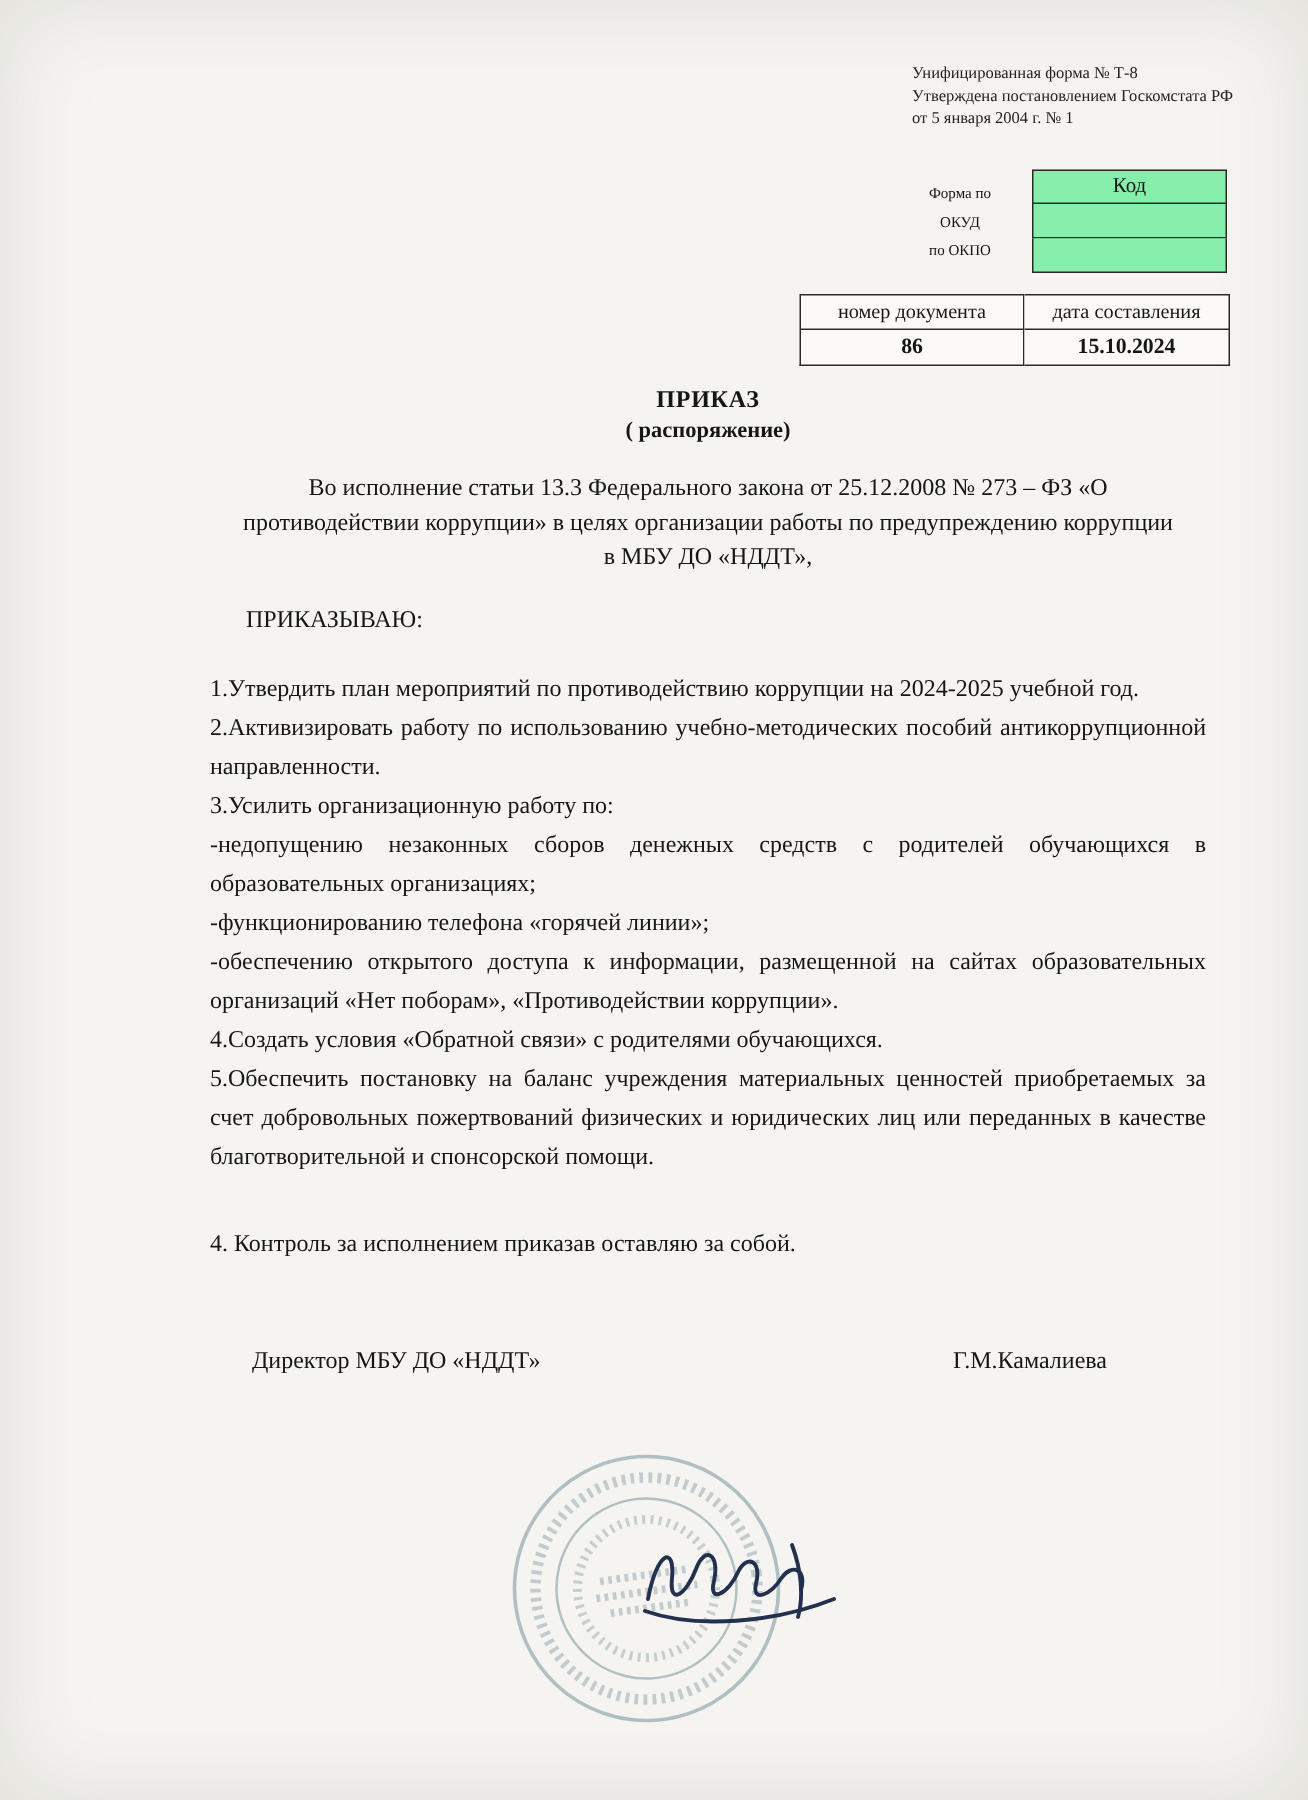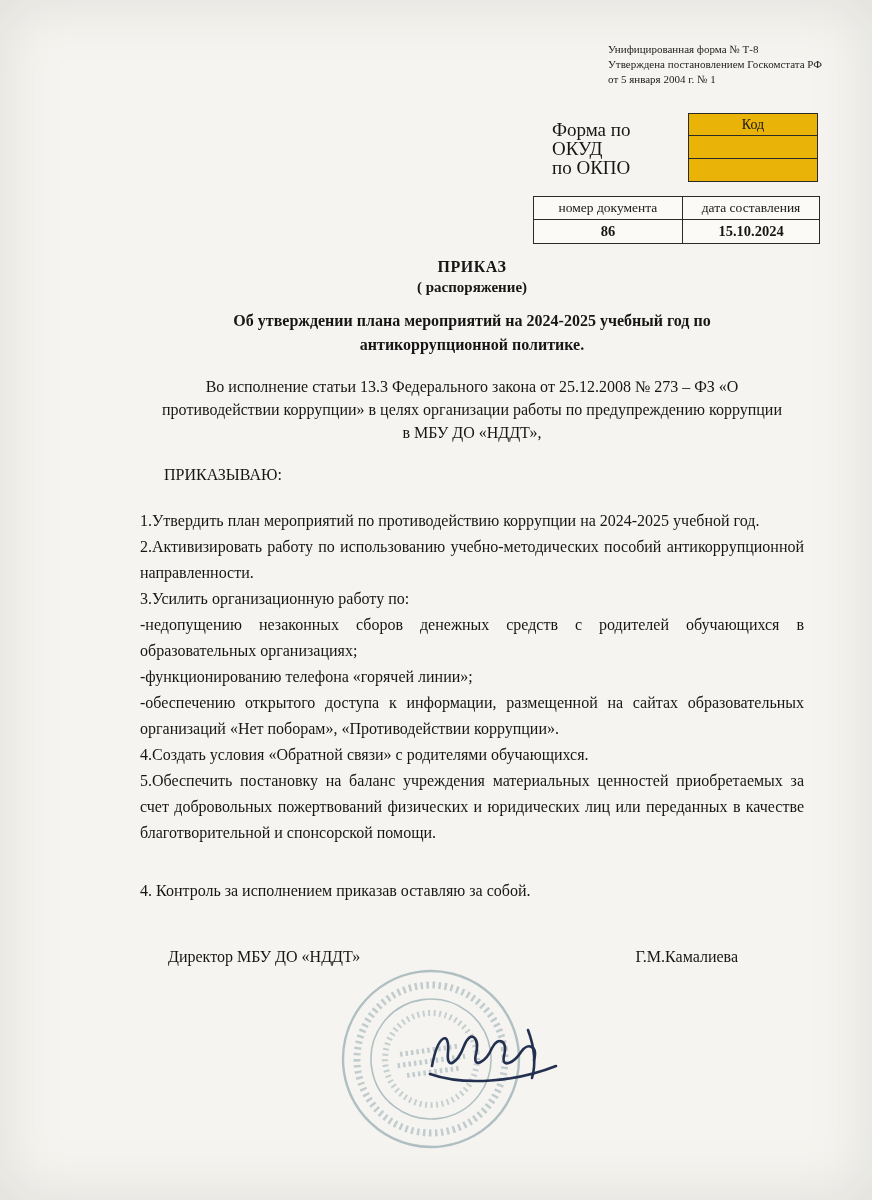--- a/index.html
+++ b/index.html
@@ -40,39 +40,39 @@
   .org-caption {
     text-align: center;
     font-size: 10.5px;
     line-height: 16px;
     margin-top: 1px;
   }
 
   
   .forma-block {
     position: absolute;
-    left: 552px;
+    left: 588px;
     top: 120px;
     width: 104px;
-    text-align: left;
-    font-size: 19px;
+    text-align: center;
+    font-size: 10px;
     line-height: 19px;
   }
 
   
   .kod-box {
     position: absolute;
     left: 688px;
     top: 113px;
     width: 130px;
   }
   .kod-cell {
     border: 1.5px solid #2a2a2a;
     height: 23px;
-    background: #eab308;
+    background: #86efac;
     text-align: center;
     font-size: 14px;
     line-height: 21px;
   }
   .kod-cell + .kod-cell { border-top: none; }
 
   
   .doc-table {
     position: absolute;
     left: 533px;
@@ -140,21 +140,21 @@
   }
   .control {
     font-size: 16px;
     line-height: 26px;
     margin-top: 32px;
   }
   .sig-row {
     display: flex;
     justify-content: space-between;
     padding: 0 66px 0 28px;
-    margin-top: 44px;
+    margin-top: 56px;
     font-size: 16px;
   }
 
   
   .stamp {
     position: absolute;
     left: 335px;
     top: 966px;
     width: 192px;
     height: 186px;
@@ -198,24 +198,20 @@
   <div class="doc-table">
     <div class="dt-cell">номер документа</div>
     <div class="dt-cell">дата составления</div>
     <div class="dt-cell dt-value">86</div>
     <div class="dt-cell dt-value">15.10.2024</div>
   </div>
 
   <div class="content">
     <div class="order-title">ПРИКАЗ</div>
     <div class="order-subtitle">( распоряжение)</div>
-    <div class="order-subject">
-      <div>Об утверждении плана мероприятий на 2024-2025 учебный год по</div>
-      <div>антикоррупционной  политике.</div>
-    </div>
 
     <p class="intro">Во исполнение статьи 13.3 Федерального закона от 25.12.2008 № 273 – ФЗ «О противодействии коррупции» в целях организации работы по предупреждению коррупции в МБУ ДО «НДДТ»,</p>
 
     <div class="prikaz-heading">ПРИКАЗЫВАЮ:</div>
 
     <div class="items">
       <div class="item">1.Утвердить  план  мероприятий  по противодействию коррупции на  2024-2025  учебной год.</div>
       <div class="item">2.Активизировать работу по использованию учебно-методических пособий антикоррупционной направленности.</div>
       <div class="item">3.Усилить организационную работу по:</div>
       <div class="item">-недопущению незаконных сборов денежных средств с родителей обучающихся в образовательных организациях;</div>

